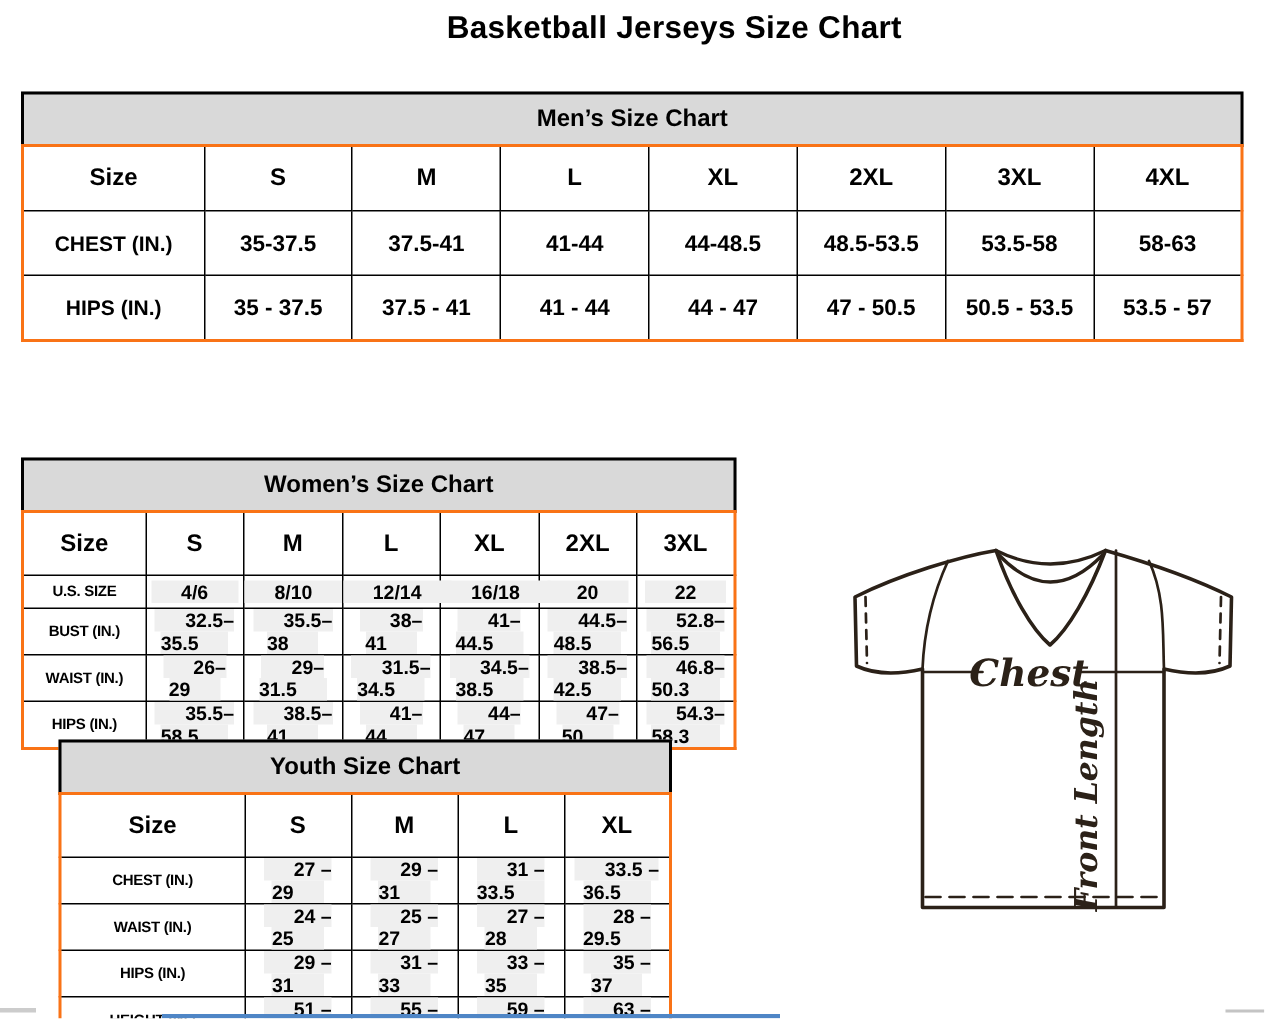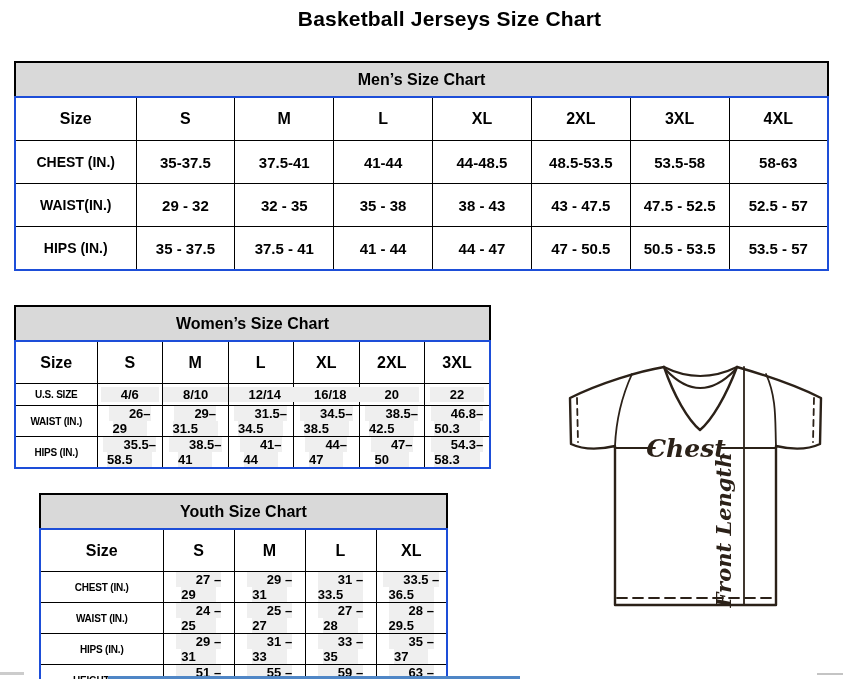--- a/index.html
+++ b/index.html
@@ -4,21 +4,21 @@
 <style>
   html,body{margin:0;padding:0;background:#fff;}
   .page{position:relative;width:843px;height:679px;background:#ffffff;overflow:hidden;
         font-family:"Liberation Sans",sans-serif;color:#000;}
   .title{position:absolute;top:7px;left:0;width:100%;text-align:center;
          font-size:21px;font-weight:bold;letter-spacing:0.2px;padding-left:28px;}
   .chart{position:absolute;}
   .caption{border:2px solid #000;background:#d9d9d9;text-align:center;
            font-weight:bold;font-size:16px;height:33px;line-height:33px;}
   table{border-collapse:collapse;width:100%;margin-top:-2px;table-layout:fixed;
-        border:2px solid #1d4ed8;}
+        border:2px solid #f97316;}
   th,td{border:1px solid #000;text-align:center;font-weight:bold;padding:0;
         color:#000;background:#fff;}
   
   .men th,.men td{height:42px;font-size:15px;}
   .men thead th{font-size:16px;}
   .men .rowlabel{font-size:14px;}
   
   .wy thead th{height:41px;font-size:16px;}
   .wy td,.wy .rowlabel{height:21px;font-size:13px;}
   .wy .rowlabel{font-size:10px;letter-spacing:-0.2px;}
@@ -68,30 +68,20 @@
           <th class="rowlabel">CHEST (IN.)</th>
           <td>35-37.5</td>
           <td>37.5-41</td>
           <td>41-44</td>
           <td>44-48.5</td>
           <td>48.5-53.5</td>
           <td>53.5-58</td>
           <td>58-63</td>
         </tr>
         <tr>
-          <th class="rowlabel">WAIST(IN.)</th>
-          <td>29 - 32</td>
-          <td>32 - 35</td>
-          <td>35 - 38</td>
-          <td>38 - 43</td>
-          <td>43 - 47.5</td>
-          <td>47.5 - 52.5</td>
-          <td>52.5 - 57</td>
-        </tr>
-        <tr>
           <th class="rowlabel">HIPS (IN.)</th>
           <td>35 - 37.5</td>
           <td>37.5 - 41</td>
           <td>41 - 44</td>
           <td>44 - 47</td>
           <td>47 - 50.5</td>
           <td>50.5 - 53.5</td>
           <td>53.5 - 57</td>
         </tr>
       </tbody>
@@ -125,20 +115,29 @@
         <tr>
           <th class="rowlabel">U.S. SIZE</th>
           <td><span class="hl">4/6</span></td>
           <td><span class="hl">8/10</span></td>
           <td><span class="hl">12/14</span></td>
           <td><span class="hl">16/18</span></td>
           <td><span class="hl">20</span></td>
           <td><span class="hl">22</span></td>
         </tr>
         <tr>
+          <th class="rowlabel">BUST (IN.)</th>
+          <td><span class="hl">32.5–35.5</span></td>
+          <td><span class="hl">35.5–38</span></td>
+          <td><span class="hl">38–41</span></td>
+          <td><span class="hl">41–44.5</span></td>
+          <td><span class="hl">44.5–48.5</span></td>
+          <td><span class="hl">52.8–56.5</span></td>
+        </tr>
+        <tr>
           <th class="rowlabel">WAIST (IN.)</th>
           <td><span class="hl">26–29</span></td>
           <td><span class="hl">29–31.5</span></td>
           <td><span class="hl">31.5–34.5</span></td>
           <td><span class="hl">34.5–38.5</span></td>
           <td><span class="hl">38.5–42.5</span></td>
           <td><span class="hl">46.8–50.3</span></td>
         </tr>
         <tr>
           <th class="rowlabel">HIPS (IN.)</th>

